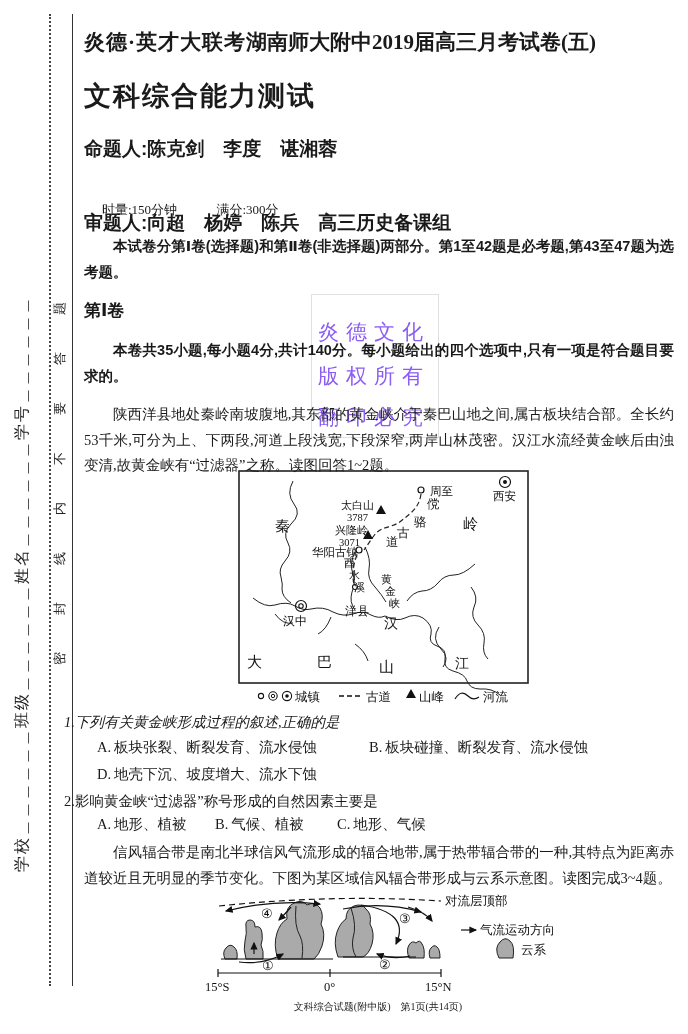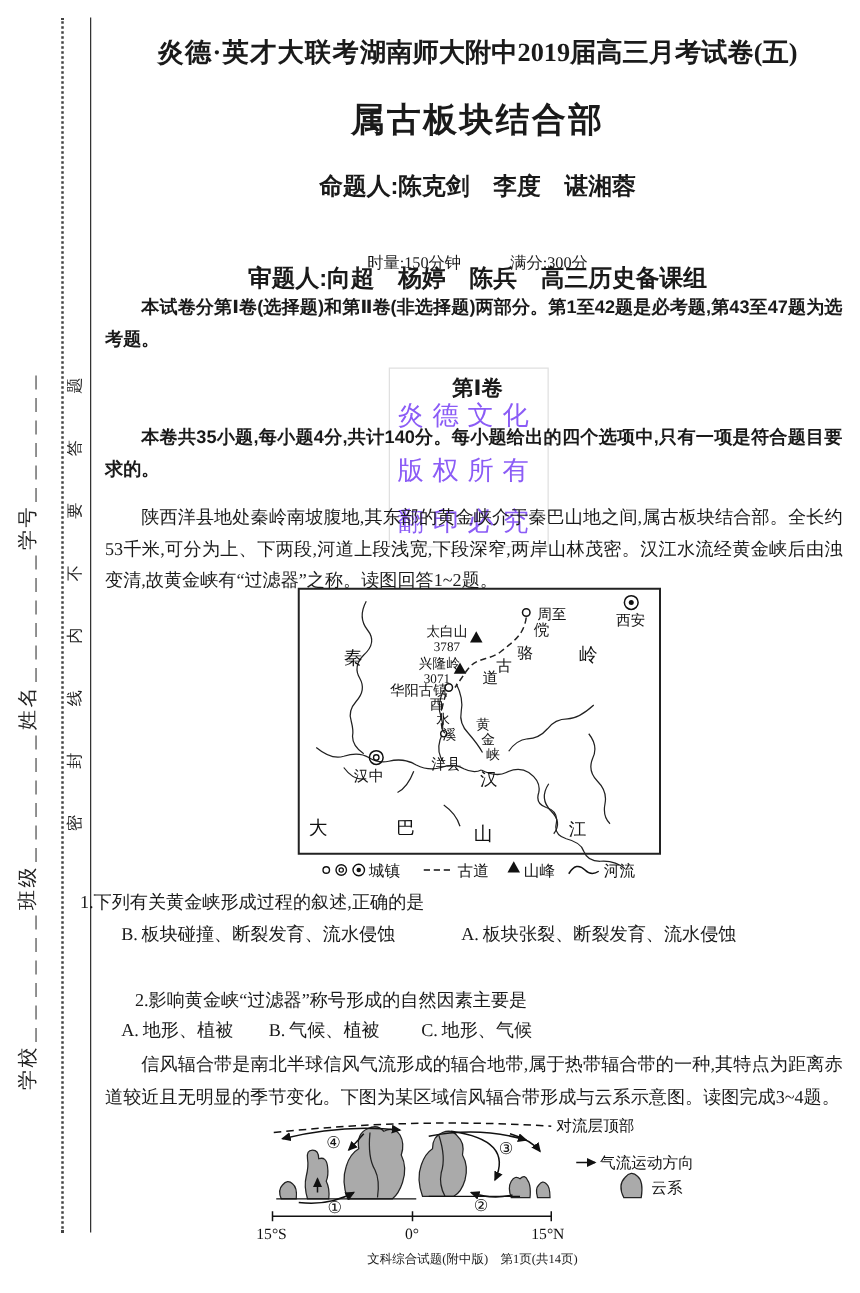--- a/index.html
+++ b/index.html
@@ -13,42 +13,42 @@
   .margin-solid{left:72px;top:14px;height:972px;border-left:1px solid #333;}
   .sidebar-fields{
     left:12px;top:872px;width:790px;font-size:16px;color:#222;
     transform:rotate(-90deg);transform-origin:0 0;white-space:nowrap;letter-spacing:2px;
   }
   .seal-text{
     left:51px;top:665px;width:380px;font-size:13px;color:#222;
     transform:rotate(-90deg);transform-origin:0 0;white-space:nowrap;letter-spacing:37px;
   }
   
-  .hdr{left:84px;right:8px;text-align:center;}
+  .hdr{left:84px;right:8px;}
   .exam-series-line{top:28px;font-size:21px;font-weight:bold;white-space:nowrap;}
   .exam-series{font-weight:900;letter-spacing:1px;}
   .exam-title{top:78px;font-size:27px;font-weight:bold;font-family:"Liberation Sans","DejaVu Sans",sans-serif;letter-spacing:2px;}
   .setters{top:136px;font-size:19px;font-weight:bold;font-family:"Liberation Sans","DejaVu Sans",sans-serif;}
   .reviewers{top:166px;font-size:19px;font-weight:bold;font-family:"Liberation Sans","DejaVu Sans",sans-serif;margin-top:44px;}
   .time-score{top:201px;font-size:13px;}
   .time-score span{margin:12px 18px;}
   
   .para{left:84px;right:14px;font-size:14.5px;line-height:25px;text-indent:2em;text-align:justify;}
   .intro{top:233px;font-weight:600;font-family:"Liberation Sans","DejaVu Sans",sans-serif;font-size:14.5px;line-height:26px;}
   .section-title{top:299px;font-size:17px;font-weight:bold;font-family:"Liberation Sans","DejaVu Sans",sans-serif;}
   .section-note{top:338px;font-weight:600;font-family:"Liberation Sans","DejaVu Sans",sans-serif;line-height:25.5px;}
   .passage1{top:402px;line-height:25.5px;}
   .passage2{top:840px;line-height:25.5px;}
   
   .wm-box{left:311px;top:294px;width:126px;height:142px;border:1px solid #e0e0e0;}
   .wm{left:296px;width:156px;text-align:center;color:#8b5cf6;font-size:21px;letter-spacing:7px;white-space:nowrap;}
   .wm1{top:318px;} .wm2{top:362px;text-align:center;} .wm3{top:403px;}
   
   .qstem{left:64px;right:14px;font-size:14.5px;line-height:22px;}
-  .q1{top:711px;} .q2{top:790px;margin-left:44px;}
+  .q1{top:711px;font-style:italic;} .q2{top:790px;}
   .optrow{left:64px;right:14px;font-size:14.5px;display:grid;}
   .q1r1{top:738px;grid-template-columns:272px 1fr;padding-left:33px;}
   .q1r2{top:765px;grid-template-columns:272px 1fr;padding-left:33px;}
   .q2r1{top:815px;grid-template-columns:118px 122px 116px auto;padding-left:33px;}
   .opt .lbl{margin-right:3px;}
   
   .map-wrap{left:235px;top:467px;}
   .diag-wrap{left:183px;top:892px;}
   svg text{font-family:"Liberation Serif","DejaVu Serif",serif;fill:#111;}
   
@@ -58,21 +58,21 @@
 <body>
 
 <div class="abs seal-dotted"></div>
 <div class="abs margin-solid"></div>
 <div class="abs sidebar-fields">学校＿＿＿＿＿＿班级＿＿＿＿＿＿姓名＿＿＿＿＿＿学号＿＿＿＿＿＿</div>
 <div class="abs seal-text">密封线内不要答题</div>
 
 <div class="abs hdr exam-series-line">
   <span class="exam-series">炎德·英才大联考</span><span>湖南师大附中2019届高三月考试卷(五)</span>
 </div>
-<div class="abs hdr exam-title">属古板块结合部</div>
+<div class="abs hdr exam-title">文科综合能力测试</div>
 <div class="abs hdr setters">命题人:陈克剑　李度　谌湘蓉</div>
 <div class="abs hdr reviewers">审题人:向超　杨婷　陈兵　高三历史备课组</div>
 <div class="abs hdr time-score">
   <span>时量:150分钟</span>
   <span>满分:300分</span>
 </div>
 
 <div class="abs para intro">本试卷分第Ⅰ卷(选择题)和第Ⅱ卷(非选择题)两部分。第1至42题是必考题,第43至47题为选考题。</div>
 
 <div class="abs wm-box"></div>
@@ -162,24 +162,25 @@
     <path d="M220,232 q6,-10 13,-3 q5,5 11,1" fill="none" stroke="#111" stroke-width="1.2"></path>
     <text x="248" y="234" font-size="12.5">河流</text>
   </g>
 </svg>
 </div>
 
 <div class="abs qstem q1">
   <span class="lbl">1.</span><span>下列有关黄金峡形成过程的叙述,正确的是</span>
 </div>
 <div class="abs optrow q1r1">
+  <span class="opt"><span class="lbl">A.</span><span>板块张裂、断裂发育、流水侵蚀</span></span>
   <span class="opt"><span class="lbl">B.</span><span>板块碰撞、断裂发育、流水侵蚀</span></span>
-  <span class="opt"><span class="lbl">A.</span><span>板块张裂、断裂发育、流水侵蚀</span></span>
 </div>
 <div class="abs optrow q1r2">
+  <span class="opt"><span class="lbl">D.</span><span>地壳下沉、坡度增大、流水下蚀</span></span>
 </div>
 <div class="abs qstem q2">
   <span class="lbl">2.</span><span>影响黄金峡“过滤器”称号形成的自然因素主要是</span>
 </div>
 <div class="abs optrow q2r1">
   <span class="opt"><span class="lbl">A.</span><span>地形、植被</span></span>
   <span class="opt"><span class="lbl">B.</span><span>气候、植被</span></span>
   <span class="opt"><span class="lbl">C.</span><span>地形、气候</span></span>
 </div>
 

